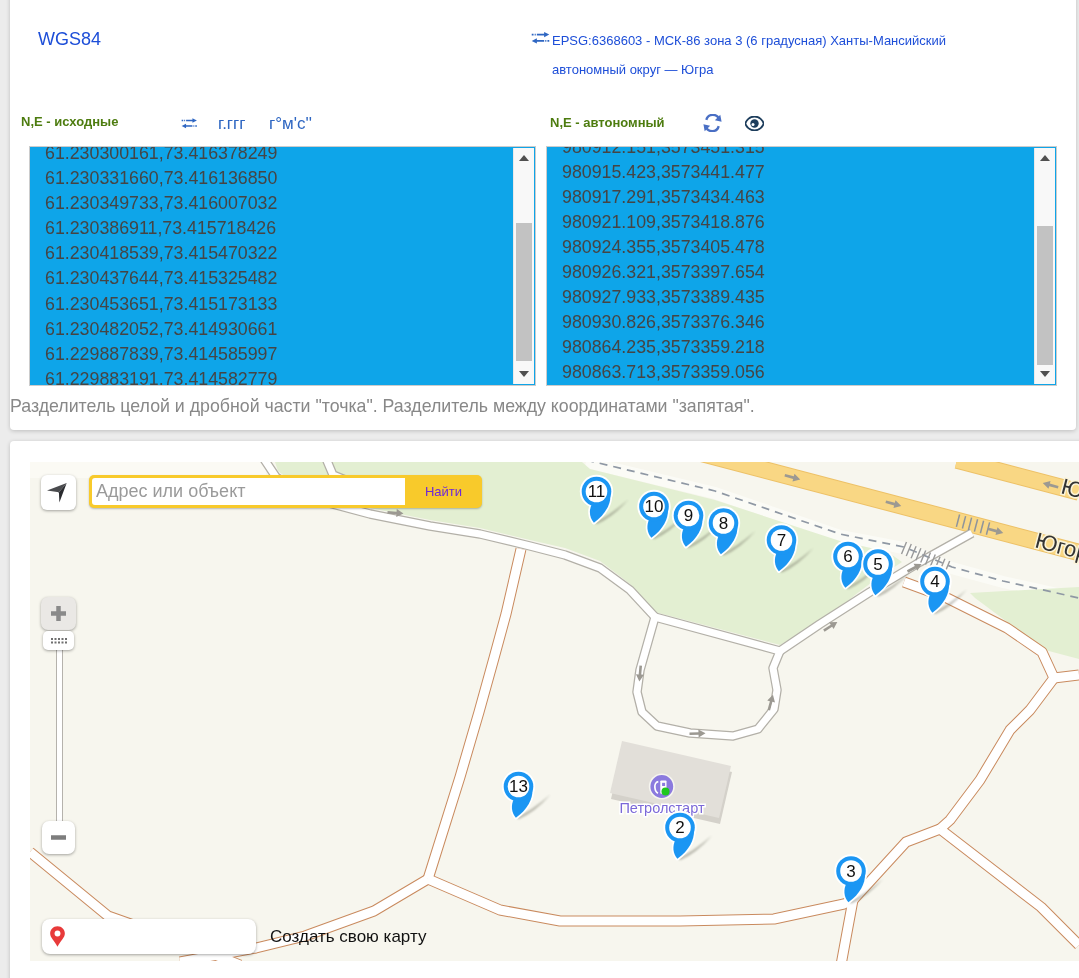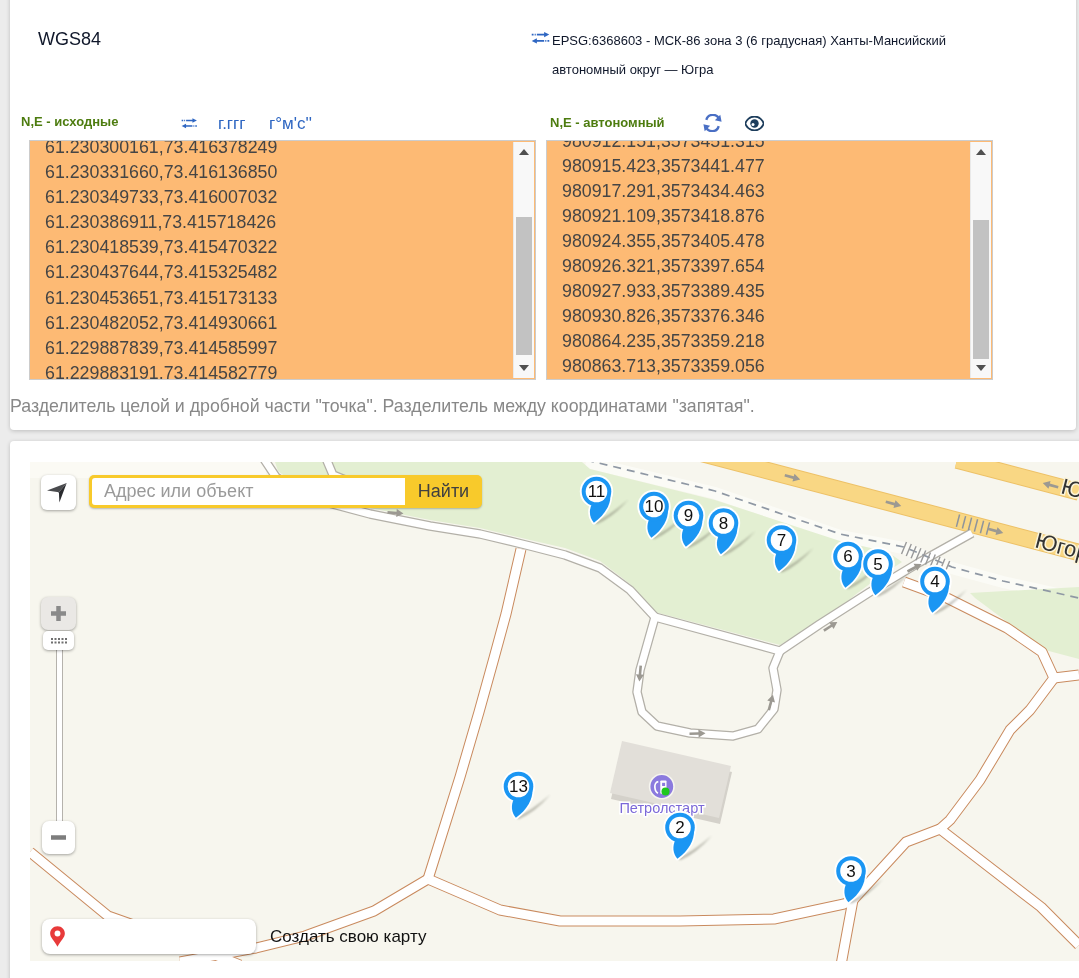--- a/index.html
+++ b/index.html
@@ -1,22 +1,22 @@
 <!DOCTYPE html>
 <html><head><meta charset="utf-8">
 <style>
 html,body{margin:0;padding:0}
 body{width:1079px;height:978px;overflow:hidden;position:relative;background:#ececec;font-family:"Liberation Sans",sans-serif}
 .card1{position:absolute;left:10px;top:-20px;width:1066px;height:450px;background:#fff;border-radius:4px;box-shadow:0 1px 4px rgba(0,0,0,.2)}
 .card2{position:absolute;left:10px;top:441px;width:1090px;height:600px;background:#fff;border-radius:4px;box-shadow:0 1px 4px rgba(0,0,0,.2)}
 a{text-decoration:none}
-.blue{color:#0f172a}
+.blue{color:#1d4ed8}
 .lbl{position:absolute;font-size:13px;font-weight:bold;color:#4d7c0f}
 .blnk{position:absolute;font-size:17px;font-weight:normal;color:#2e66c2}
-.ta{position:absolute;top:140px;height:240px;background:#fdba74;border:1px solid #ccc;box-sizing:border-box;overflow:hidden}
+.ta{position:absolute;top:146px;height:240px;background:#0ea5e9;border:1px solid #ccc;box-sizing:border-box;overflow:hidden}
 .ta .txt{position:absolute;left:15px;font-size:17.8px;line-height:25.1px;color:#454545;white-space:pre}
 .sb{position:absolute;top:1px;bottom:1px;right:1px;width:20px;background:#f8f8f8;border-left:1px solid #e9e9e9}
 .sb .up,.sb .dn{position:absolute;left:0;width:20px;height:20px}
 .sb .up{top:0}.sb .dn{bottom:0}
 .sb .tri-u{position:absolute;left:4.5px;top:7px;width:0;height:0;border-left:5.5px solid transparent;border-right:5.5px solid transparent;border-bottom:6px solid #505050}
 .sb .tri-d{position:absolute;left:4.5px;top:7px;width:0;height:0;border-left:5.5px solid transparent;border-right:5.5px solid transparent;border-top:6px solid #505050}
 .sb .thumb{position:absolute;left:1.5px;width:16px;background:#c2c2c2}
 .mapwrap{position:absolute;left:30px;top:462px;width:1049px;height:499px;overflow:hidden;background:#f7f6ee}
 .ctl{position:absolute;background:#fff;border-radius:7px;box-shadow:0 1px 3px rgba(0,0,0,.35)}
 </style></head>
@@ -80,21 +80,21 @@
  <div class="sb">
   <div class="up">
         <div class="tri-u"></div>
       </div>
   <div class="thumb" style="top:75px;height:138px"></div>
   <div class="dn">
         <div class="tri-d"></div>
       </div>
  </div>
 </div>
-<div class="ta" style="left:546px;width:447px">
+<div class="ta" style="left:546px;width:511px">
  <div class="txt" style="top:-12.5px">980912.151,3573451.315
 980915.423,3573441.477
 980917.291,3573434.463
 980921.109,3573418.876
 980924.355,3573405.478
 980926.321,3573397.654
 980927.933,3573389.435
 980930.826,3573376.346
 980864.235,3573359.218
 980863.713,3573359.056</div>
@@ -297,22 +297,22 @@
 </svg>
 </div>
 
 <div class="ctl" style="left:41px;top:475px;width:35px;height:35px;border-radius:6px">
 <svg width="35" height="35" viewBox="0 0 35 35">
 <polygon points="25.7,8.1 6,15.6 17.9,17.3" fill="#4a4b4e"></polygon>
 <polygon points="25.7,8.1 17.9,17.3 18.4,27.5" fill="#2a2b2f"></polygon>
 </svg>
 </div>
 <div style="position:absolute;left:89px;top:475px;height:33px;background:#f8ca2b;border-radius:5px;display:flex;box-shadow:0 1px 2px rgba(0,0,0,.25)">
- <div style="margin:3px 0 3px 3px;width:313px;background:#fff;border-radius:3px 0 0 3px;font-size:18px;color:#9a9a9a;line-height:27px;padding-left:12px;box-sizing:border-box">Адрес или объект</div>
- <div style="width:77px;text-align:center;font-size:18px;color:#404040;line-height:33px">Найти</div>
+ <div style="margin:3px 0 3px 3px;width:313px;background:#fff;border-radius:3px 0 0 3px;font-size:18px;color:#9a9a9a;line-height:27px;padding-left:4px;box-sizing:border-box">Адрес или объект</div>
+ <div style="width:77px;text-align:center;font-size:13px;color:#6d28d9;line-height:33px">Найти</div>
 </div>
 
 <div style="position:absolute;left:55.5px;top:640px;width:5px;height:182px;border-left:1.5px solid #b5b2ac;border-right:1.5px solid #b5b2ac;background:#fff"></div>
 <div class="ctl" style="left:41px;top:597px;width:35px;height:33px;background:#eae8e5">
 <svg width="35" height="33">
       <g stroke="#8a8a8a" stroke-width="4.5">
         <line x1="10" y1="16.5" x2="25" y2="16.5"></line>
         <line x1="17.5" y1="9" x2="17.5" y2="24"></line>
       </g>
     </svg>

